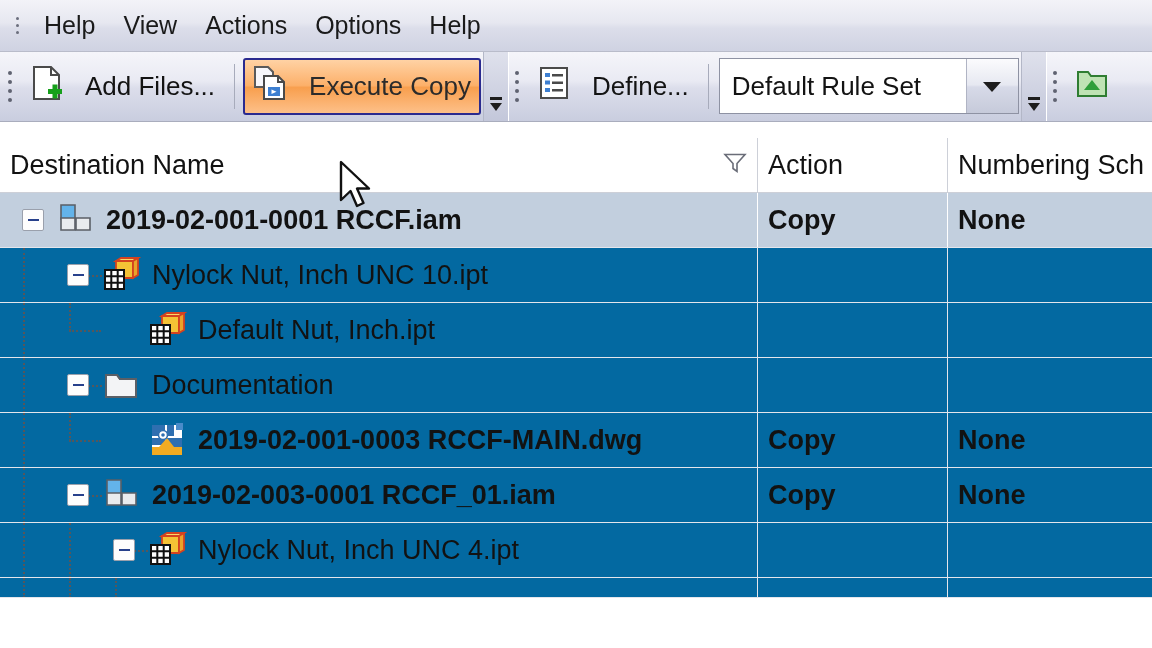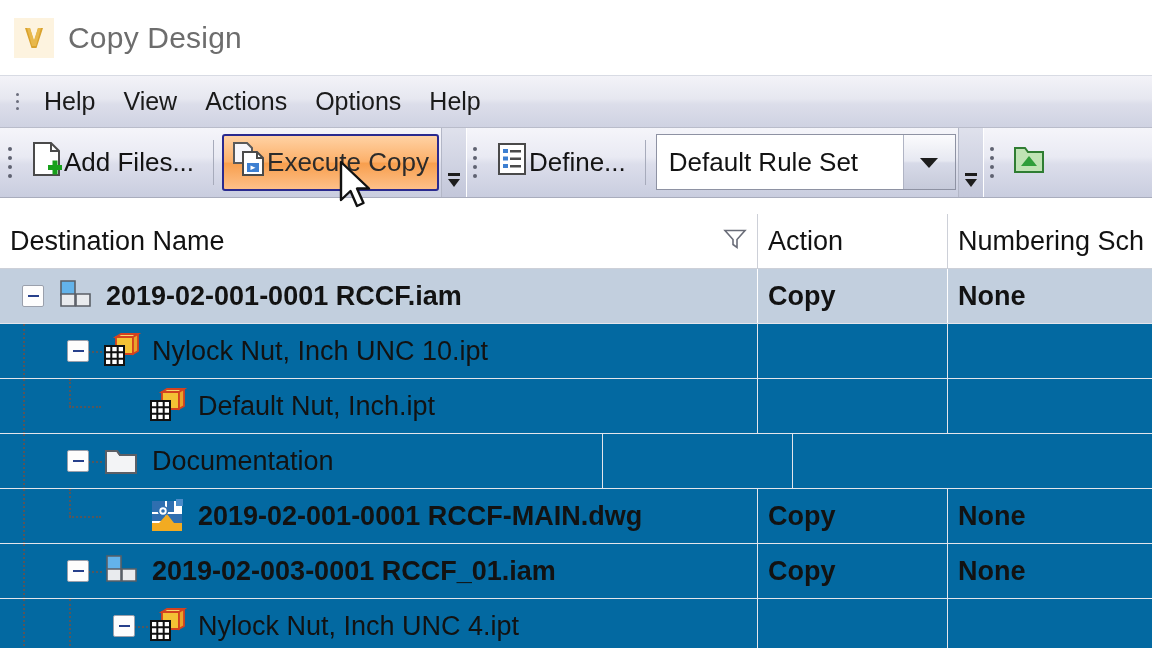--- a/index.html
+++ b/index.html
@@ -79,21 +79,21 @@
     width: 16px;
     display: flex; flex-direction: column;
     align-items: center; justify-content: center;
     gap: 5px;
     flex: none;
   }
   .tb-grip i { display:block; width: 4px; height: 4px; background: #5f6271; border-radius: 50%; }
 
   .tb-btn {
     display: flex; align-items: center;
-    gap: 1px;
+    gap: 22px;
     padding: 0 10px;
     margin: 6px 2px;
     border: 1px solid transparent;
     border-radius: 3px;
     font-size: 26px;
     color: #131313;
     white-space: nowrap;
     cursor: default;
     justify-content: space-between;
   }
@@ -218,29 +218,20 @@
   .hline { height: 0; border-top: 2px dotted #55575c; }
 
   
   .cursor { position: absolute; z-index: 50; pointer-events: none; }
 </style>
 </head>
 <body>
 
 <div id="app">
 
-  <div class="titlebar">
-    <div class="app-icon">
-      <svg width="26" height="26" viewBox="0 0 26 26" aria-hidden="true">
-        <path d="M4 3 L9 3 L13 17 L17 3 L22 3 L15.5 23 L10.5 23 Z" fill="#d9a22e"></path>
-        <path d="M6 3 L9 3 L13 15 L17 3 L20 3 L15 21 L11 21 Z" fill="#e8b84b"></path>
-      </svg>
-    </div>
-    <div class="title-text">Copy Design</div>
-  </div>
 
   <div class="menubar">
     <div class="grip">
       <i></i>
         <i></i>
         <i></i>
     </div>
     <div class="menu-item">Help</div>
     <div class="menu-item">View</div>
     <div class="menu-item">Actions</div>
@@ -435,21 +426,21 @@
             </svg>
           </div>
           <span class="name-text">Default Nut, Inch.ipt</span>
         </div>
       </div>
       <div class="cell" style="width:190px"></div>
       <div class="cell" style="width:204px;border-right:none"></div>
     </div>
 
     <div class="row">
-      <div class="cell name-cell" style="width:603px">
+      <div class="cell name-cell" style="width:758px">
         <div class="vline" style="left:23px;top:0;height:55px"></div>
         <div class="hline" style="left:80px;top:27px;width:22px"></div>
         <div class="name-inner">
           <div class="tree-gutter" style="width:92px">
             <div class="expander" style="left:57px">
                 <i></i>
               </div>
           </div>
           <div class="file-icon">
             <svg width="40" height="36" viewBox="0 0 40 36" aria-hidden="true">
@@ -479,21 +470,21 @@
               <rect x="28" y="2" width="7" height="7" fill="#4a8bc9"></rect>
               <rect x="4" y="17" width="13" height="7" fill="#2f6fb0"></rect>
               <rect x="19" y="17" width="15" height="7" fill="#2f6fb0"></rect>
               <path d="M4 26 H34 V34 H4 Z" fill="#f2ab22"></path>
               <path d="M19 17 L34 17 L34 34 L4 34 Z" fill="#f2ab22"></path>
               <path d="M19 17 H34 V26 H26 Z" fill="#2f6fb0"></path>
               <circle cx="15" cy="14" r="4.5" fill="#ffffff" stroke="#2f6fb0" stroke-width="1.6"></circle>
               <circle cx="15" cy="14" r="1.8" fill="#2f6fb0"></circle>
             </svg>
           </div>
-          <span class="name-text" style="font-weight:bold">2019-02-001-0001 RCCF-MAIN.dwg</span>
+          <span class="name-text" style="font-weight:bold">2019-02-001-0003 RCCF-MAIN.dwg</span>
         </div>
       </div>
       <div class="cell bold" style="width:190px">Copy</div>
       <div class="cell bold" style="width:204px;border-right:none">None</div>
     </div>
 
     <div class="row">
       <div class="cell name-cell" style="width:758px">
         <div class="vline" style="left:23px;top:0;height:55px"></div>
         <div class="hline" style="left:80px;top:27px;width:22px"></div>

